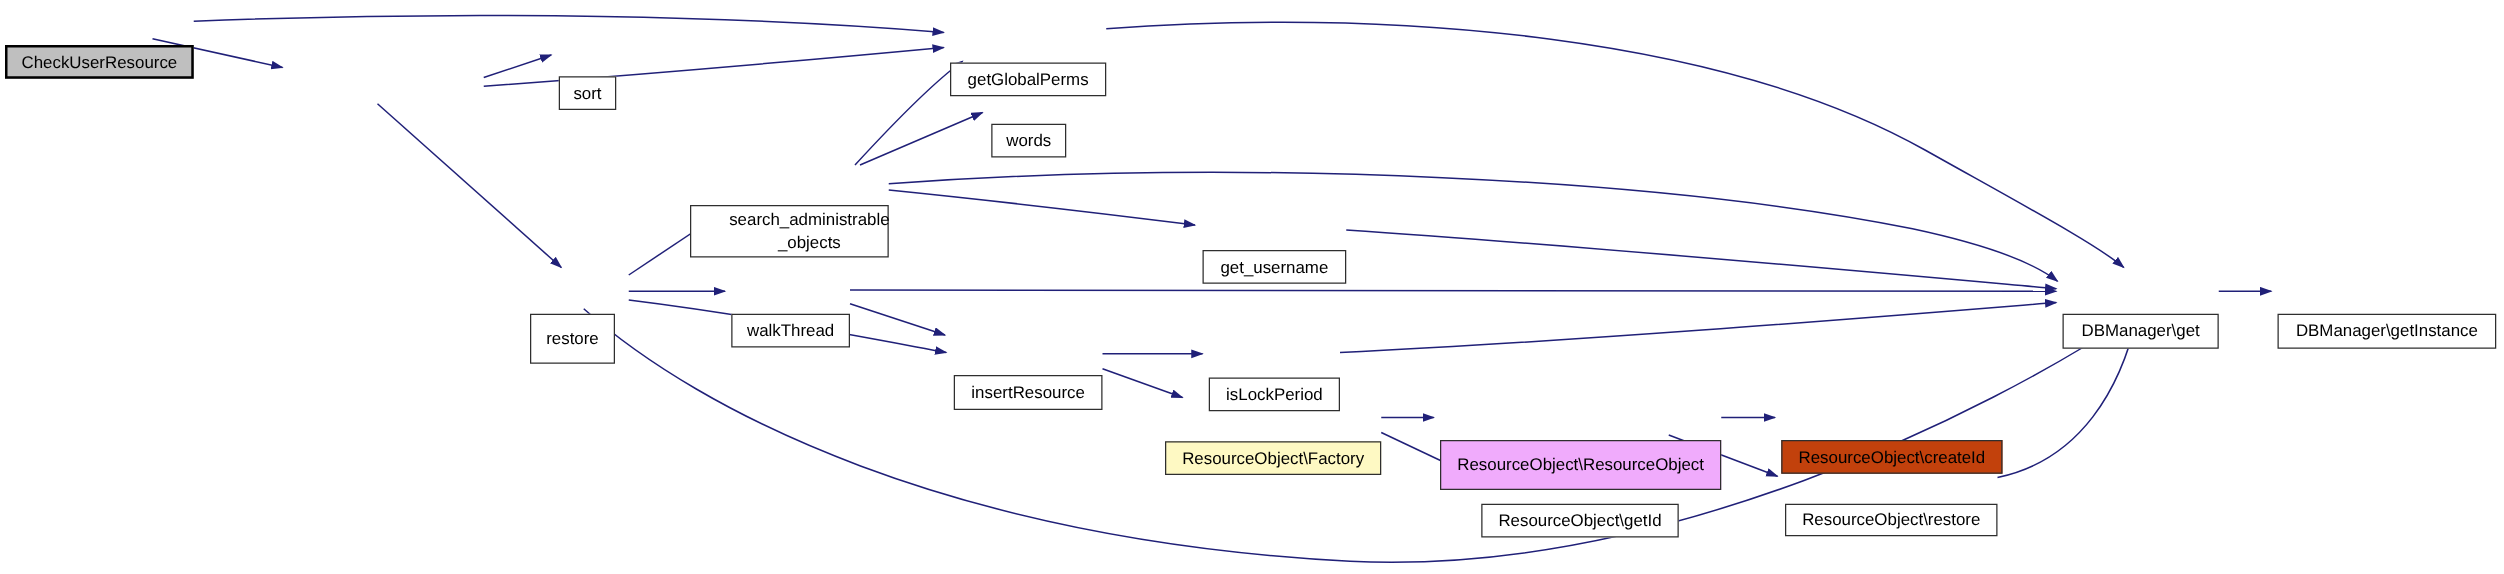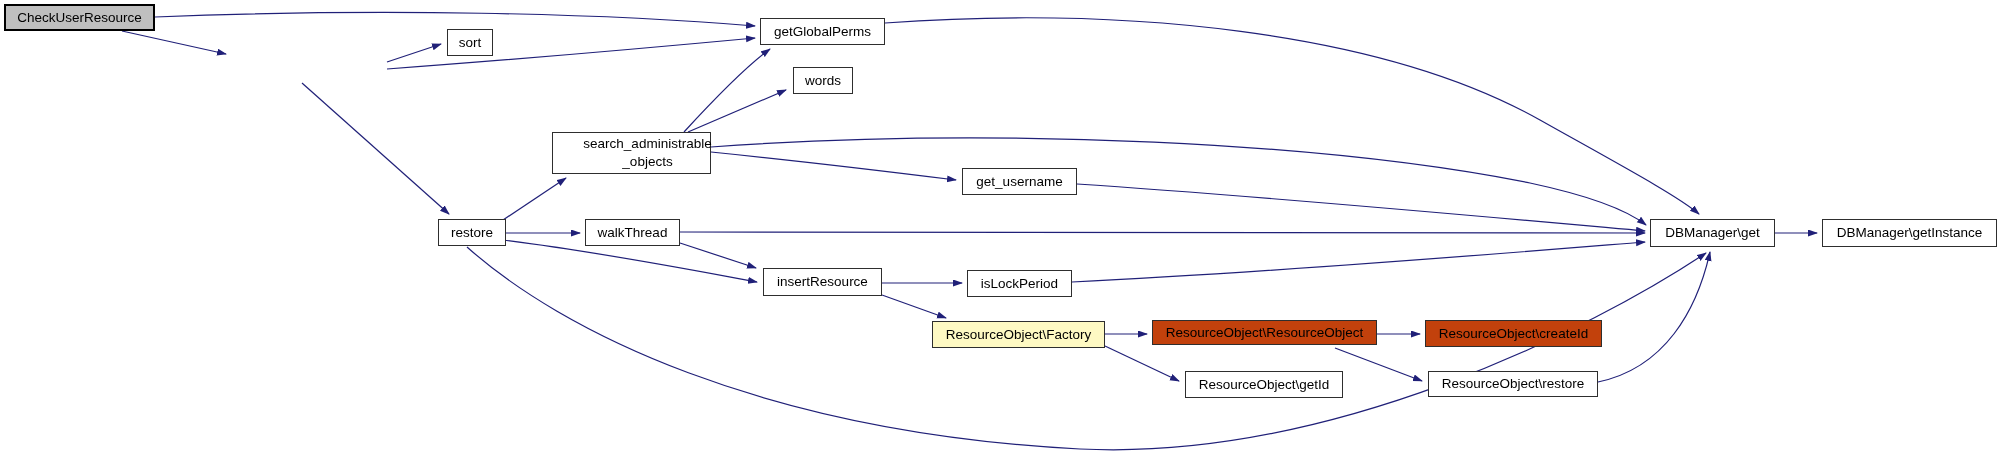--- a/index.html
+++ b/index.html
@@ -17,20 +17,21 @@
     align-items:center;
     justify-content:center;
     text-align:center;
     background:#ffffff;
     border:1px solid #2e2e2e;
     color:#000;
     font-size:13.5px;
     line-height:1.3;
     white-space:pre-line;
     cursor:pointer;
+    margin-top:32px;
   }
   .node.highlight{
     border:2px solid #000000;
   }
 </style>
 </head>
 <body>
 
 <div class="canvas" style="width: 2003px; height: 459px; background: rgb(255, 255, 255);">
     <svg width="2003" height="459" viewBox="0 0 2003 459" class="edges">
@@ -66,24 +67,24 @@
       <path d="M 1077,184 C 1260,196 1500,218 1645,231" fill="none" stroke="#202078" stroke-width="1.2" marker-end="url(#arr)"></path>
       <path d="M 1775,233 L 1817,233" fill="none" stroke="#202078" stroke-width="1.2" marker-end="url(#arr)"></path>
     </svg>
     <div class="node highlight" style="left: 4px; top: 4px; width: 151px; height: 27px; background: rgb(191, 191, 191);"><span>CheckUserResource</span></div>
     <div class="node" style="left: 447px; top: 29px; width: 46px; height: 27px; background: rgb(255, 255, 255); border-color: rgb(46, 46, 46);"><span>sort</span></div>
     <div class="node" style="left: 760px; top: 18px; width: 125px; height: 27px; background: rgb(255, 255, 255); border-color: rgb(46, 46, 46);"><span>getGlobalPerms</span></div>
     <div class="node" style="left: 793px; top: 67px; width: 60px; height: 27px; background: rgb(255, 255, 255); border-color: rgb(46, 46, 46);"><span>words</span></div>
     <div class="node" style="left: 552px; top: 132px; width: 159px; height: 42px; background: rgb(255, 255, 255); border-color: rgb(46, 46, 46); padding-left: 32px;"><span>search_administrable
 _objects</span></div>
     <div class="node" style="left: 962px; top: 168px; width: 115px; height: 27px; background: rgb(255, 255, 255); border-color: rgb(46, 46, 46);"><span>get_username</span></div>
-    <div class="node" style="left: 438px; top: 219px; width: 68px; height: 27px; background: rgb(255, 255, 255); border-color: rgb(46, 46, 46);"><span>restore</span></div>
+    <div class="node" style="left: 424px; top: 219px; width: 68px; height: 40px; background: rgb(255, 255, 255); border-color: rgb(46, 46, 46);"><span>restore</span></div>
     <div class="node" style="left: 585px; top: 219px; width: 95px; height: 27px; background: rgb(255, 255, 255); border-color: rgb(46, 46, 46);"><span>walkThread</span></div>
     <div class="node" style="left: 763px; top: 268px; width: 119px; height: 28px; background: rgb(255, 255, 255); border-color: rgb(46, 46, 46);"><span>insertResource</span></div>
     <div class="node" style="left: 967px; top: 270px; width: 105px; height: 27px; background: rgb(255, 255, 255); border-color: rgb(46, 46, 46);"><span>isLockPeriod</span></div>
     <div class="node" style="left: 932px; top: 321px; width: 173px; height: 27px; background: #fef9c3; border-color: rgb(46, 46, 46);"><span>ResourceObject\Factory</span></div>
-    <div class="node" style="left: 1152px; top: 320px; width: 225px; height: 25px; background: #c2410c; border-color: rgb(46, 46, 46);"><span>ResourceObject\ResourceObject</span></div>
+    <div class="node" style="left: 1152px; top: 320px; width: 225px; height: 40px; background: #f0abfc; border-color: rgb(46, 46, 46);"><span>ResourceObject\ResourceObject</span></div>
     <div class="node" style="left: 1425px; top: 320px; width: 177px; height: 27px; background: #c2410c; border-color: rgb(46, 46, 46);"><span>ResourceObject\createId</span></div>
     <div class="node" style="left: 1185px; top: 371px; width: 158px; height: 27px; background: rgb(255, 255, 255); border-color: rgb(46, 46, 46);"><span>ResourceObject\getId</span></div>
     <div class="node" style="left: 1428px; top: 371px; width: 170px; height: 26px; background: rgb(255, 255, 255); border-color: rgb(46, 46, 46);"><span>ResourceObject\restore</span></div>
     <div class="node" style="left: 1650px; top: 219px; width: 125px; height: 28px; background: rgb(255, 255, 255); border-color: rgb(46, 46, 46);"><span>DBManager\get</span></div>
     <div class="node" style="left: 1822px; top: 219px; width: 175px; height: 28px; background: rgb(255, 255, 255); border-color: rgb(46, 46, 46);"><span>DBManager\getInstance</span></div>
   </div>
 
 </body></html>

